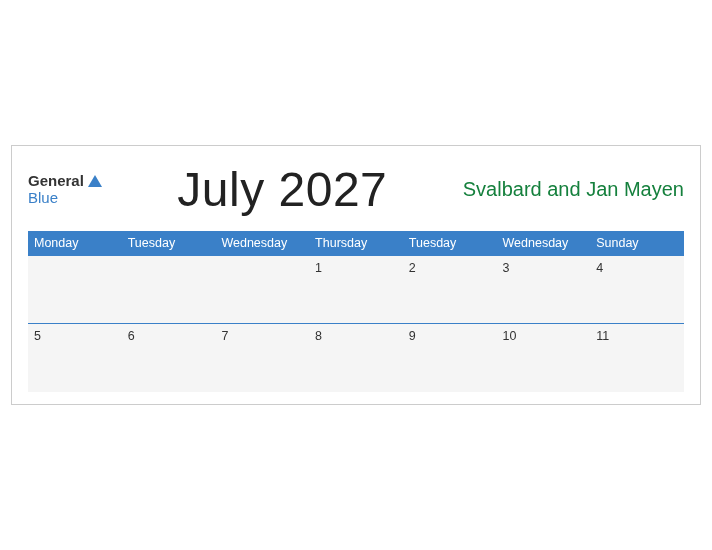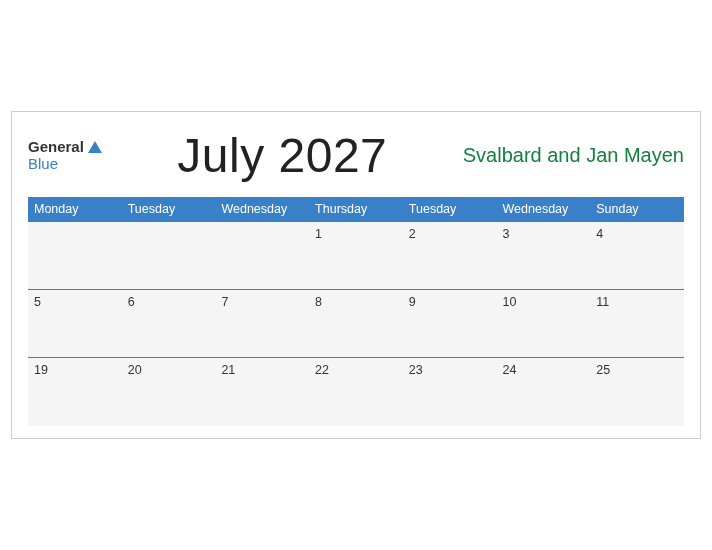--- a/index.html
+++ b/index.html
@@ -132,24 +132,15 @@
         </tr>
         <tr>
           <td><span class="day-num">5</span></td>
           <td><span class="day-num">6</span></td>
           <td><span class="day-num">7</span></td>
           <td><span class="day-num">8</span></td>
           <td><span class="day-num">9</span></td>
           <td><span class="day-num">10</span></td>
           <td><span class="day-num">11</span></td>
         </tr>
-        <tr>
-          <td><span class="day-num">19</span></td>
-          <td><span class="day-num">20</span></td>
-          <td><span class="day-num">21</span></td>
-          <td><span class="day-num">22</span></td>
-          <td><span class="day-num">23</span></td>
-          <td><span class="day-num">24</span></td>
-          <td><span class="day-num">25</span></td>
-        </tr>
       </tbody>
   </table>
 </div>
 
 </body></html>

